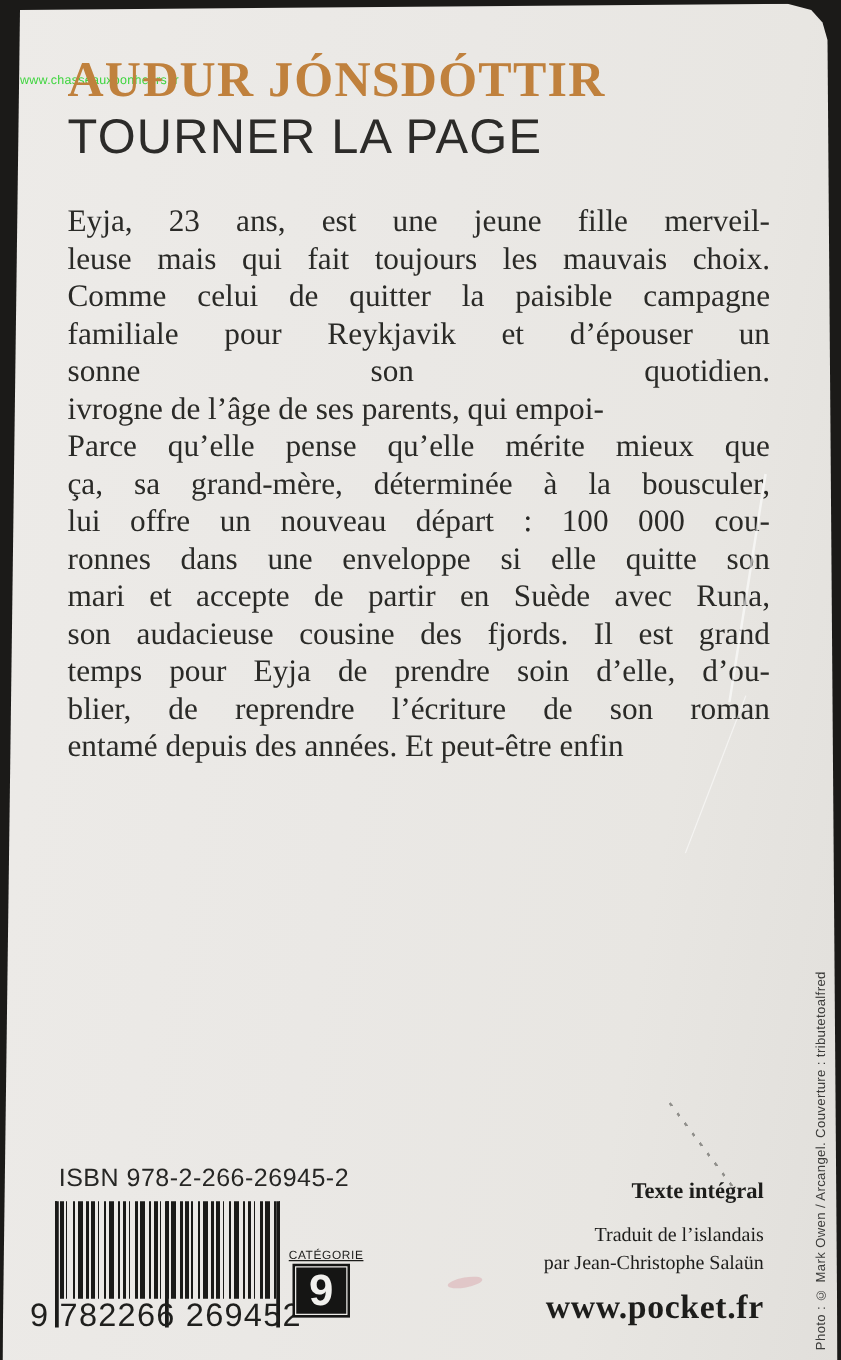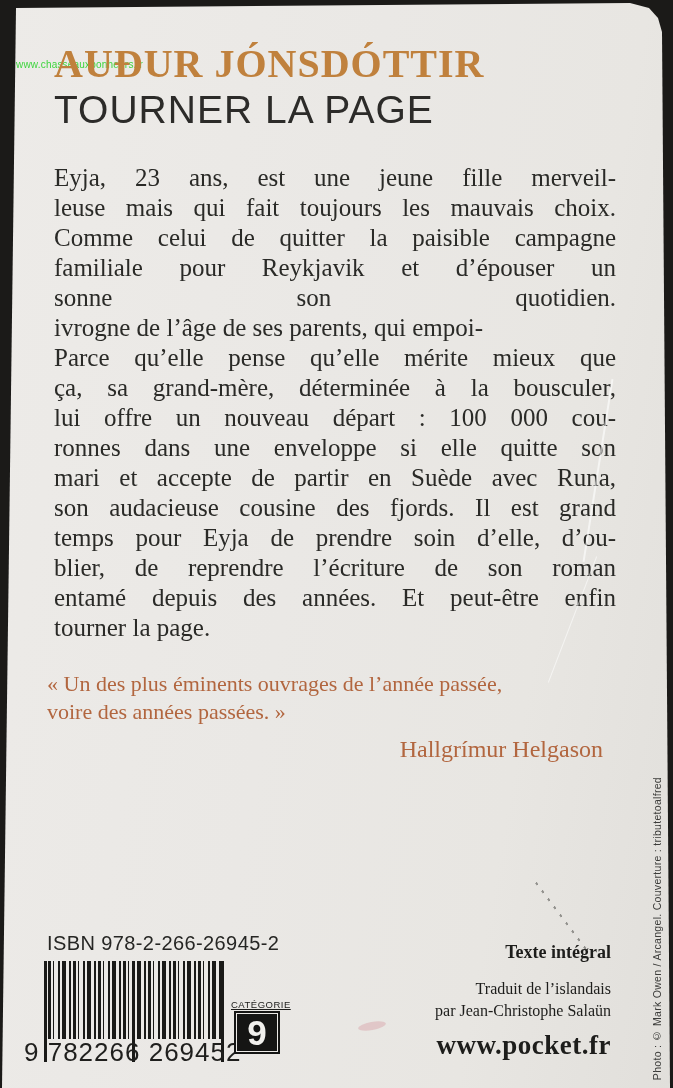--- a/index.html
+++ b/index.html
@@ -130,31 +130,23 @@
       <div class="para">
           <div class="tline">Parce qu’elle pense qu’elle mérite mieux que</div>
           <div class="tline">ça, sa grand-mère, déterminée à la bousculer,</div>
           <div class="tline">lui offre un nouveau départ : 100 000 cou-</div>
           <div class="tline">ronnes dans une enveloppe si elle quitte son</div>
           <div class="tline">mari et accepte de partir en Suède avec Runa,</div>
           <div class="tline">son audacieuse cousine des fjords. Il est grand</div>
           <div class="tline">temps pour Eyja de prendre soin d’elle, d’ou-</div>
           <div class="tline">blier, de reprendre l’écriture de son roman</div>
           <div class="tline">entamé depuis des années. Et peut-être enfin</div>
-          <div class="tline">tourner la page.</div>
         </div>
     </div>
 
-    <div class="abs quote">
-      <div>
-          <div class="tline">« Un des plus éminents ouvrages de l’année passée,</div>
-          <div class="tline">voire des années passées. »</div>
-        </div>
-      <div class="quote-attribution">Hallgrímur Helgason</div>
-    </div>
 
     <div class="abs isbn">ISBN 978-2-266-26945-2</div>
 
     <div class="abs barcode">
       <div class="guard g-left"></div>
       <div class="guard g-mid"></div>
       <div class="guard g-right"></div>
     </div>
     <div class="abs barcode-digits">9 782266 269452</div>
 

